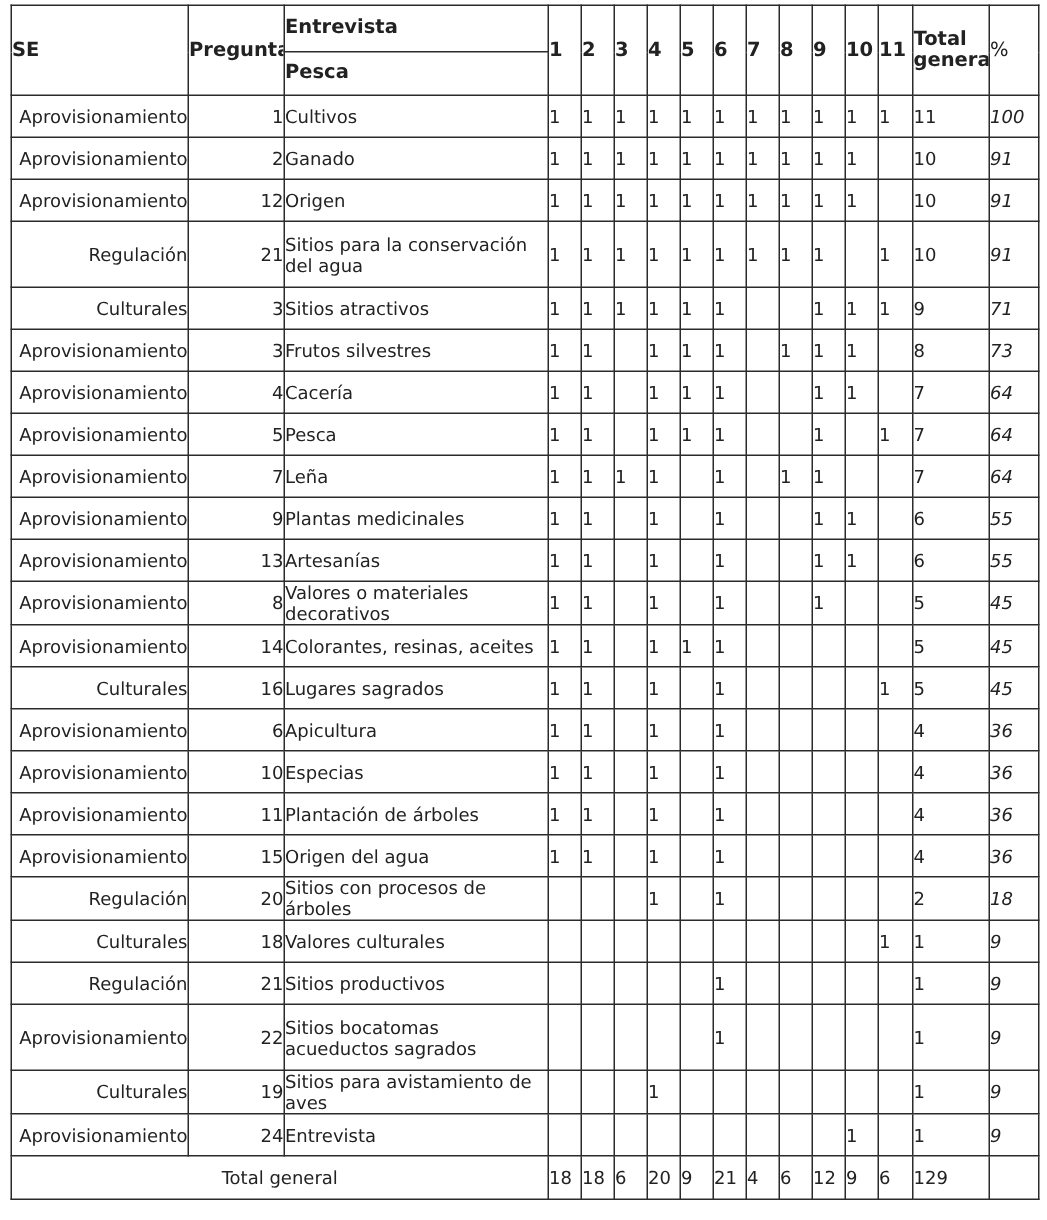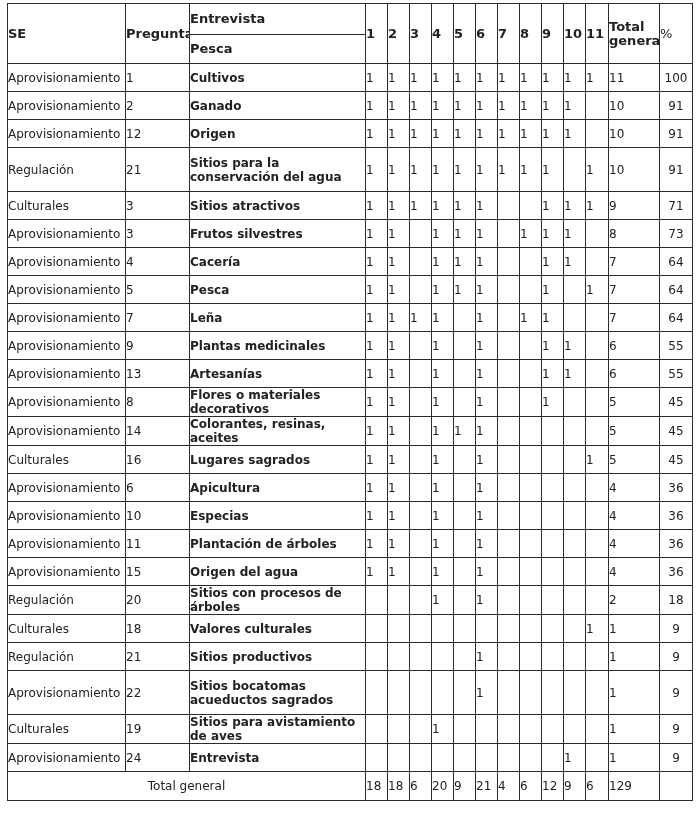--- a/index.html
+++ b/index.html
@@ -6,24 +6,24 @@
     body { width: 698px; height: 813px; position: relative; overflow: hidden;
            font-family: "DejaVu Sans", "Liberation Sans", sans-serif; color: #222; }
     table.grid { position: absolute; left: 7px; top: 3px; border-collapse: collapse;
                  table-layout: fixed; width: 686px; }
     table.grid td, table.grid th { border: 1px solid #2b2b2b; padding: 0; font-size: 12px;
                  line-height: 14px; overflow: hidden; }
     table.grid th { font-weight: bold; font-size: 13px; text-align: left; vertical-align: middle; }
     th.hdr-top { height: 30px; }
     th.hdr-bot { height: 28px; }
     td { vertical-align: middle; }
-    td.se, td.preg { text-align: left; }
-    td.tema { text-align: left; padding-left: 3px; padding-right: 2px; font-weight: bold; }
+    td.se, td.preg { text-align: right; }
+    td.tema { text-align: left; padding-left: 3px; padding-right: 2px; }
     td.n { text-align: left; padding-left: 3px; }
-    td.pct { text-align: center; padding-left: 3px; }
+    td.pct { text-align: left; padding-left: 3px; font-style: italic; }
     tr.r td { height: 27px; }
     tr.r.tall td { height: 43px; }
     tr.tot td { height: 28px; }
     td.tot-label { text-align: center; }
   </style>
 </head>
 <body>
 
 <table class="grid">
   <colgroup>
@@ -262,21 +262,21 @@
         <td class="n"></td>
         <td class="n">1</td>
         <td class="n">1</td>
         <td class="n"></td>
         <td class="n">6</td>
         <td class="pct">55</td>
       </tr>
       <tr class="r">
         <td class="se">Aprovisionamiento</td>
         <td class="preg">8</td>
-        <td class="tema">Flores o materiales decorativos</td>
+        <td class="tema">Valores o materiales decorativos</td>
         <td class="n">1</td>
         <td class="n">1</td>
         <td class="n"></td>
         <td class="n">1</td>
         <td class="n"></td>
         <td class="n">1</td>
         <td class="n"></td>
         <td class="n"></td>
         <td class="n">1</td>
         <td class="n"></td>

